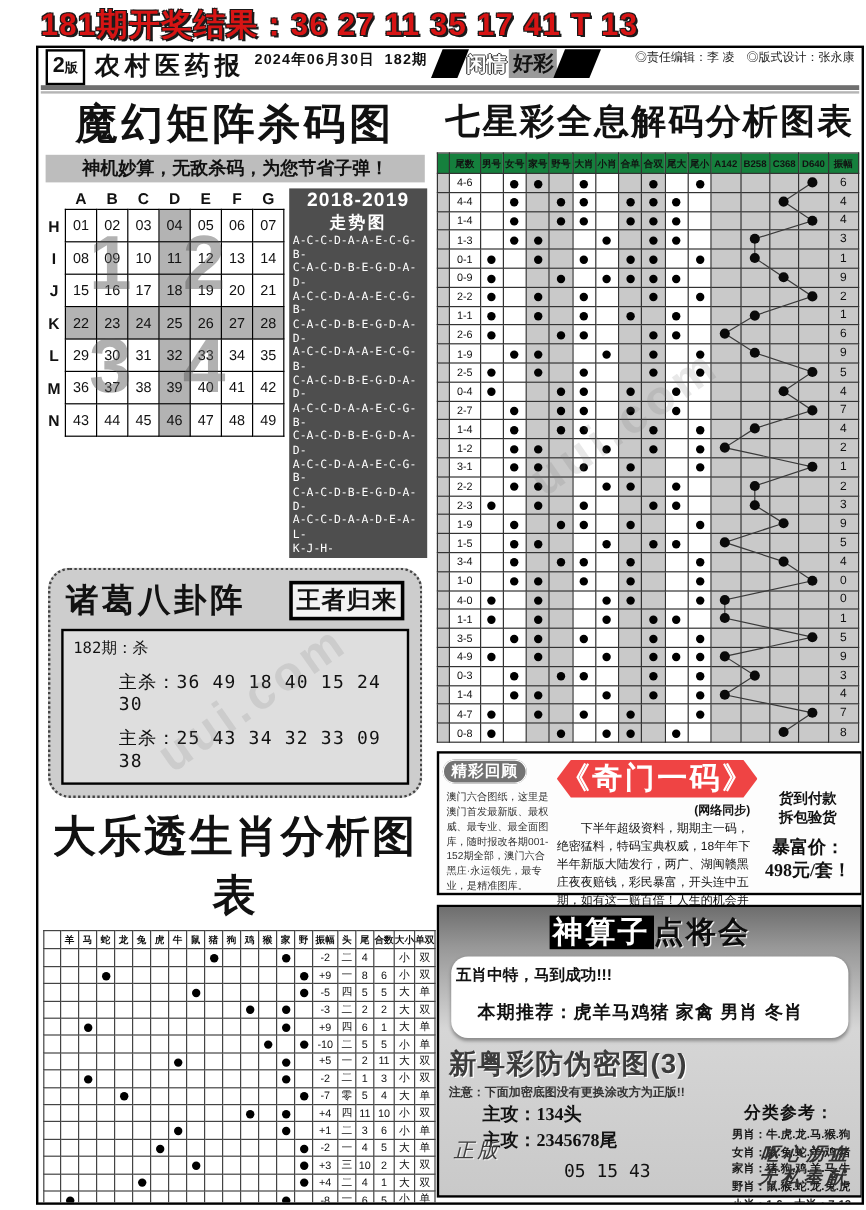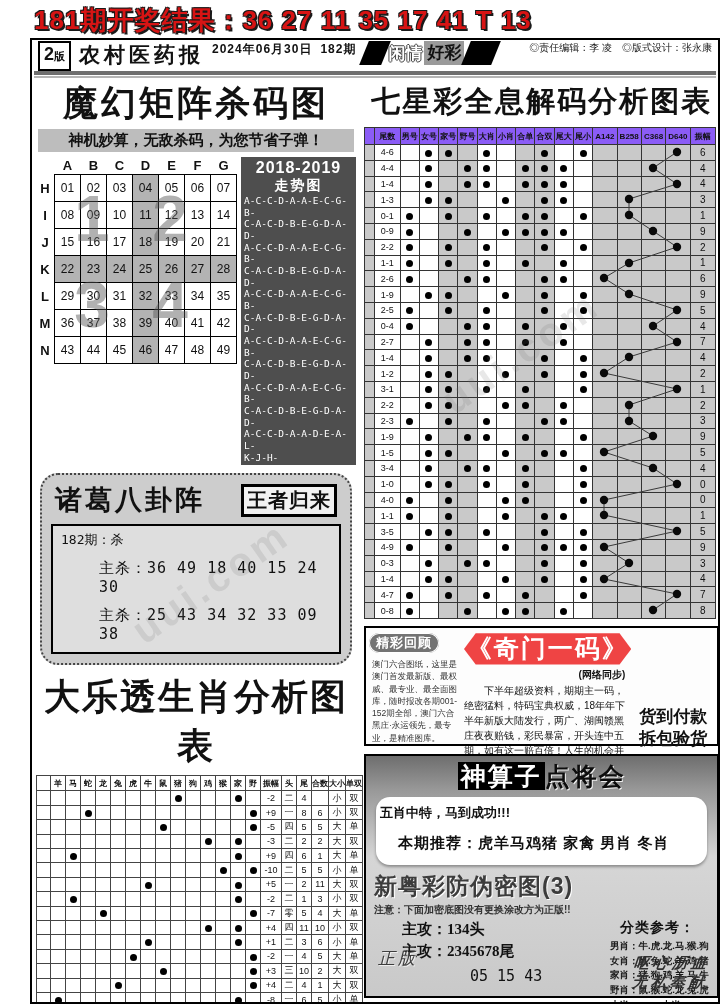--- a/index.html
+++ b/index.html
@@ -58,39 +58,39 @@
   
   .h-zodiac{font-size:36px;font-weight:900;text-align:center;letter-spacing:2px;margin:8px 0 4px 0;}
   table.ztab{border-collapse:collapse;table-layout:fixed;width:319px;}
   table.ztab th{border:1px solid #444;font-size:8px;font-weight:700;height:14px;padding:0;background:#fff;}
   table.ztab td{border:1px solid #444;height:13.4px;text-align:center;font-size:9px;padding:0;overflow:hidden;}
   .dot{display:inline-block;width:7px;height:7px;border-radius:50%;background:#000;vertical-align:middle;}
   
   .h-seven{font-size:29px;font-weight:900;text-align:center;letter-spacing:2px;margin:4px 0 5px 0;}
   #seven-star-wrap{position:relative;}
   table.stab{border-collapse:collapse;table-layout:fixed;width:352px;}
-  table.stab th{border:1px solid #333;background:#8b5cf6;font-size:8px;font-weight:700;height:16px;padding:0;}
+  table.stab th{border:1px solid #333;background:#15803d;font-size:8px;font-weight:700;height:16px;padding:0;}
   table.stab td{border:1px solid #333;height:14.8px;text-align:center;font-size:9px;padding:0;background:#fff;}
   table.stab td.gray{background:#c9c9c9;}
   table.stab td.amp{font-size:10px;}
   #trend-svg{position:absolute;left:0;top:0;pointer-events:none;}
   
   .qimen{margin-top:7px;border:2px solid #000;height:120px;position:relative;display:flex;
          box-sizing:border-box;padding:4px 4px 2px 4px;background:#fdfdfd;}
   .qi-notes{width:92px;font-size:8.5px;line-height:1.45;color:#333;padding:26px 4px 0 2px;box-sizing:border-box;}
   .qi-badge{position:absolute;left:3px;top:5px;background:#737373;color:#fff;font-weight:900;font-size:13px;
             padding:1px 7px;border-radius:11px;letter-spacing:1px;box-shadow:0 0 0 1px #fff inset;}
   .qi-main{flex:1;position:relative;padding:0 2px;}
   .qi-lens{background:#ef4444;color:#fff;height:34px;display:flex;align-items:center;justify-content:center;
     font-size:25px;font-weight:900;letter-spacing:2px;
     clip-path:polygon(0 50%,7% 4%,93% 4%,100% 50%,93% 96%,7% 96%);}
   .qi-sync{text-align:right;font-size:10px;font-weight:700;margin:2px 6px 0 0;}
   .qi-body{font-size:10px;line-height:1.5;text-indent:2em;margin-top:1px;color:#111;}
   .qi-pay{width:80px;text-align:center;font-weight:900;padding-top:26px;box-sizing:border-box;}
-  .qi-pay .p1{font-size:17px;line-height:1.3;margin-top:48px;}
+  .qi-pay .p1{font-size:12px;line-height:1.3;}
   .qi-pay .p2{font-size:15px;margin-top:8px;font-family:"Liberation Serif",serif;}
   .qi-pay .p3{font-size:15px;font-family:"Liberation Serif",serif;}
   
   .shen{margin-top:8px;border:2px solid #000;height:244px;box-sizing:border-box;position:relative;
     background:linear-gradient(180deg,#6e6e6e 0%,#989898 14%,#d6d6d6 42%,#c9c9c9 100%);
     padding:4px 8px;}
   .shen-title{text-align:center;font-weight:900;font-size:25px;letter-spacing:2px;}
   .shen-title .blk{background:#000;color:#fff;padding:0 3px;}
   .shen-title .rest{color:#0d0d0d;text-shadow:1px 1px 0 #eee;}
   .shen-panel{background:#fff;border-radius:14px;margin:4px 2px 6px 2px;padding:7px 12px 12px 4px;

